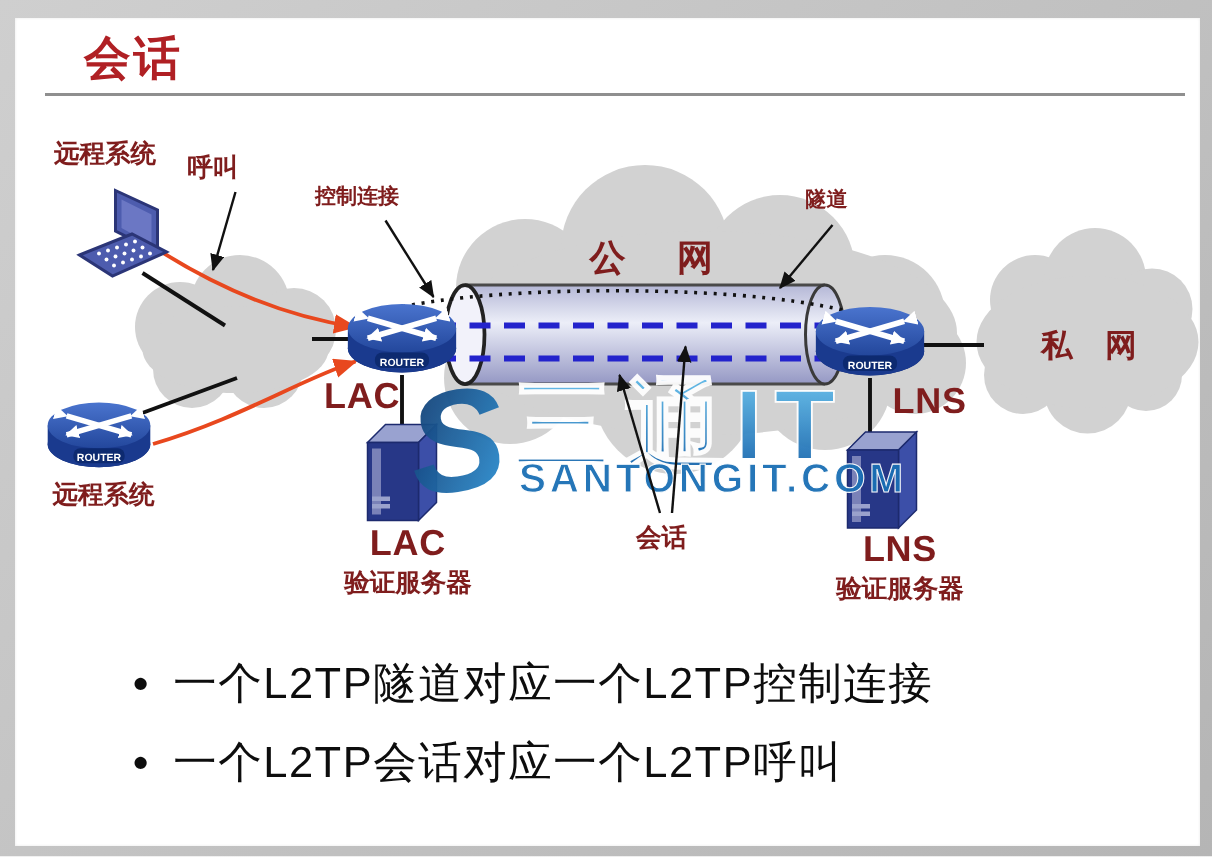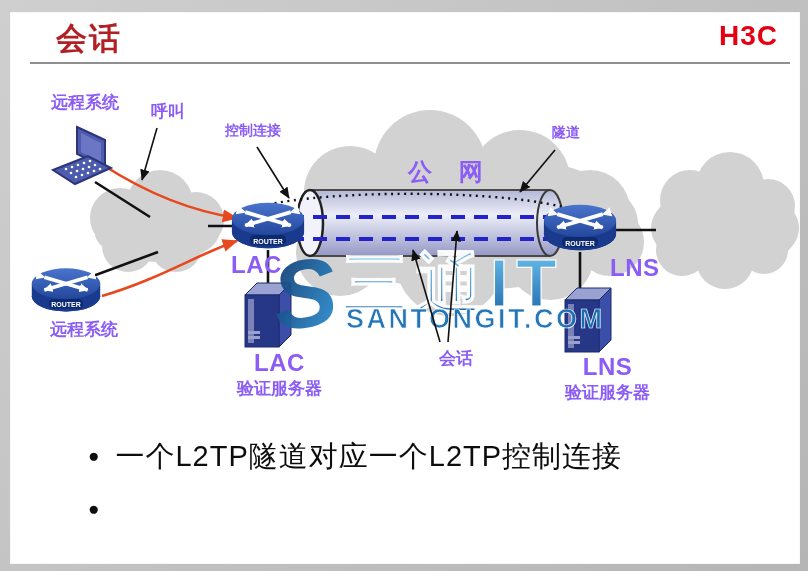--- a/index.html
+++ b/index.html
@@ -4,38 +4,37 @@
 <style>
   html,body{margin:0;padding:0;}
   body{width:808px;height:571px;overflow:hidden;font-family:"Liberation Sans",sans-serif;}
   .frame{position:relative;width:808px;height:571px;background:linear-gradient(135deg,#cfcfcf,#b5b5b5);}
   .slide{position:absolute;left:10px;top:12px;right:8px;bottom:7px;background:#ffffff;box-shadow:inset 0 0 2px #e8e8e8;}
   .abs{position:absolute;}
   .page-title{left:46px;top:6px;font-size:31px;font-weight:bold;color:#b02024;letter-spacing:2px;}
   .logo{right:22px;top:8px;font-size:28px;font-weight:900;color:#e60012;letter-spacing:1px;}
   .divider{left:20px;top:50px;width:760px;height:2px;background:#8f8f8f;}
   .diagram{left:0;top:58px;width:790px;height:352px;}
-  .dlabel{position:absolute;color:#8b5cf6;font-weight:bold;white-space:nowrap;margin-left:15px;}
+  .dlabel{position:absolute;color:#7f1d1d;font-weight:bold;white-space:nowrap;}
   .cn17{font-size:17px;}
   .cn18{font-size:14px;}
   .lat20{font-size:24px;letter-spacing:0.5px;}
   .center{text-align:center;}
   .bullets{left:78px;top:424px;}
   .bullet-row{display:flex;align-items:flex-start;margin-bottom:13px;}
   .bullet-dot{font-size:19px;line-height:40px;margin-right:16px;color:#0d0d0d;}
   .bullet-text{font-size:29px;line-height:40px;font-weight:normal;color:#0d0d0d;letter-spacing:1px;}
 </style>
 </head>
 <body>
 
 <div class="frame">
   <div class="slide">
 
     <div class="abs page-title">会话</div>
-    <div class="abs logo">H3C</div>
     <div class="abs divider"></div>
 
     <div class="abs diagram">
 
       <svg width="790" height="352" viewBox="0 0 790 352">
         <defs>
           <linearGradient id="routerTop" x1="0" y1="0" x2="0" y2="1">
             <stop offset="0" stop-color="#4a74ce"></stop>
               <stop offset="1" stop-color="#23479c"></stop>
           </linearGradient>
@@ -186,24 +185,25 @@
           <line x1="147" y1="58" x2="132" y2="110" marker-end="url(#arwB)"></line>
           <line x1="247" y1="77" x2="279" y2="128" marker-end="url(#arwB)"></line>
           <line x1="545" y1="80" x2="510" y2="122" marker-end="url(#arwB)"></line>
           <line x1="430" y1="272" x2="403" y2="180" marker-end="url(#arwB)"></line>
           <line x1="438" y1="272" x2="447" y2="161" marker-end="url(#arwB)"></line>
         </g>
       </svg>
 
       
       <div class="dlabel cn17" style="left:26px;top:21px;">远程系统</div>
-      <div class="dlabel cn17" style="left:126px;top:30px;">呼叫</div>
+      <div class="dlabel cn17" style="left:115px;top:30px;">呼叫</div>
       <div class="dlabel cn18" style="left:200px;top:52px;">控制连接</div>
       <div class="dlabel cn18" style="left:527px;top:54px;">隧道</div>
-      <div class="dlabel" style="left:383px;top:86px;font-size:24px;letter-spacing:10px;">公 网</div>
+      <div class="dlabel" style="left:383px;top:86px;font-size:24px;letter-spacing:10px;font-family:Liberation Mono, monospace;">公 网</div>
+      <div class="dlabel" style="left:684px;top:146px;font-size:21px;letter-spacing:8px;">私 网</div>
       <div class="dlabel lat20" style="left:206px;top:181px;">LAC</div>
       <div class="dlabel lat20" style="left:585px;top:184px;">LNS</div>
       <div class="dlabel cn17" style="left:25px;top:248px;">远程系统</div>
       <div class="dlabel cn17" style="left:414px;top:277px;">会话</div>
 
       <div class="abs center" style="left:210px;top:279px;width:104px;">
         <div class="dlabel lat20" style="position:static;">LAC</div>
         <div class="dlabel cn17" style="position:static;">验证服务器</div>
       </div>
       <div class="abs center" style="left:538px;top:283px;width:104px;">
@@ -212,17 +212,18 @@
       </div>
     </div>
 
     <div class="abs bullets">
       <div class="bullet-row">
         <span class="bullet-dot">●</span>
         <span class="bullet-text">一个L2TP隧道对应一个L2TP控制连接</span>
       </div>
       <div class="bullet-row">
         <span class="bullet-dot">●</span>
+        <span class="bullet-text">一个L2TP会话对应一个L2TP呼叫</span>
       </div>
     </div>
 
   </div>
 </div>
 
 </body></html>

